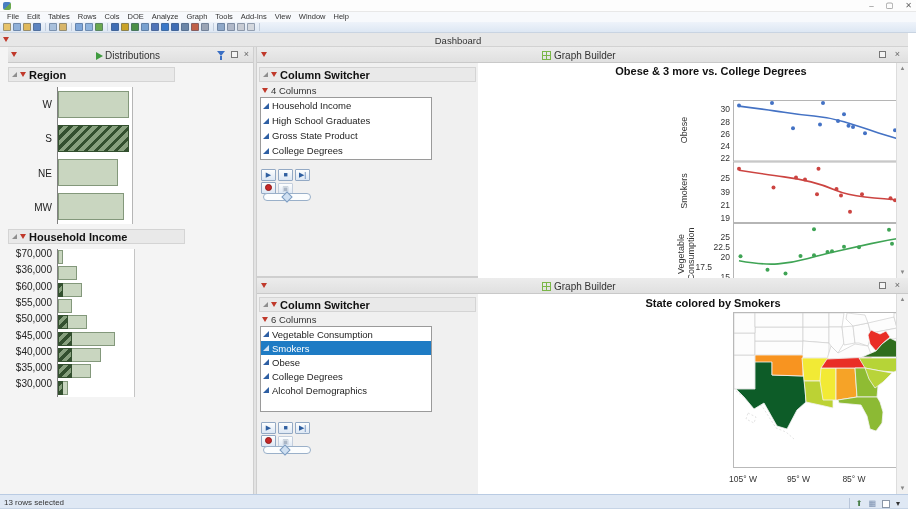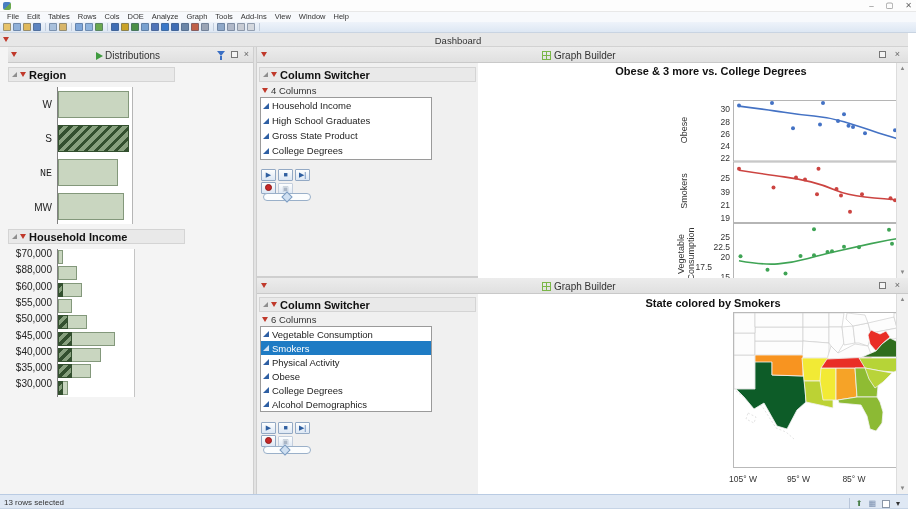--- a/index.html
+++ b/index.html
@@ -149,21 +149,21 @@
           <div class="hbar" style="left: 0px; top: 3.6px; height: 27px; width: 71.2593px;"></div>
           <div class="hbar" style="left: 0px; top: 37.8px; height: 27px; width: 71.2593px;"></div>
           <div class="hbar hatch" style="left: 0px; top: 37.8px; height: 27px; width: 71.2593px;"></div>
           <div class="hbar" style="left: 0px; top: 72px; height: 27px; width: 60.2963px;"></div>
           <div class="hbar" style="left: 0px; top: 106.2px; height: 27px; width: 65.7778px;"></div>
         </div>
     </div>
     <div class="abs" style="left:0;top:40px;width:55px;height:137px;">
         <div class="cat-label" style="right: 3px; width: 52px; top: 12.1px;">W</div>
         <div class="cat-label" style="right: 3px; width: 52px; top: 46.3px;">S</div>
-        <div class="cat-label" style="right: 3px; width: 52px; top: 80.5px; font-family: Liberation Mono, monospace;">NE</div>
+        <div class="cat-label" style="right: 3px; width: 52px; top: 80.5px;">NE</div>
         <div class="cat-label" style="right: 3px; width: 52px; top: 114.7px;">MW</div>
       </div>
 
     <div class="abs section-strip" style="left:8px;top:182px;width:177px;height:15px;">
       <span class="gray-tri"></span>
       <span class="red-tri"></span>
       <span class="section-title">Household Income</span>
     </div>
     <div class="abs" style="left:57px;top:202px;width:78px;height:148px;border-left:1px solid #808080;border-right:1px solid #c5c5c5;background:#fff;">
       <div class="abs" style="left:0;top:0;width:78px;height:148px;">
@@ -179,21 +179,21 @@
           <div class="hbar" style="left: 0px; top: 98.95px; height: 14px; width: 42.75px;"></div>
           <div class="hbar hatch" style="left: 0px; top: 98.95px; height: 14px; width: 14.25px;"></div>
           <div class="hbar" style="left: 0px; top: 115.25px; height: 14px; width: 33.25px;"></div>
           <div class="hbar hatch" style="left: 0px; top: 115.25px; height: 14px; width: 14.25px;"></div>
           <div class="hbar" style="left: 0px; top: 131.55px; height: 14px; width: 9.5px;"></div>
           <div class="hbar hatch" style="left: 0px; top: 131.55px; height: 14px; width: 4.75px;"></div>
         </div>
     </div>
     <div class="abs" style="left:0;top:202px;width:55px;height:150px;">
         <div class="cat-label" style="right: 3px; width: 52px; top: -1px;">$70,000</div>
-        <div class="cat-label" style="right: 3px; width: 52px; top: 15.3px;">$88,000</div>
+        <div class="cat-label" style="right: 3px; width: 52px; top: 15.3px;">$36,000</div>
         <div class="cat-label" style="right: 3px; width: 52px; top: 31.6px;">$60,000</div>
         <div class="cat-label" style="right: 3px; width: 52px; top: 47.9px;">$55,000</div>
         <div class="cat-label" style="right: 3px; width: 52px; top: 64.2px;">$50,000</div>
         <div class="cat-label" style="right: 3px; width: 52px; top: 80.5px;">$45,000</div>
         <div class="cat-label" style="right: 3px; width: 52px; top: 96.8px;">$40,000</div>
         <div class="cat-label" style="right: 3px; width: 52px; top: 113.1px;">$35,000</div>
         <div class="cat-label" style="right: 3px; width: 52px; top: 129.4px;">$30,000</div>
       </div>
   </div>
 
@@ -355,24 +355,20 @@
         <div class="col-row" style="height: 14px;">
           <span class="col-tri"></span>
           <span>Vegetable Consumption</span>
         </div>
         <div class="col-row selected" style="height: 14px;">
           <span class="col-tri"></span>
           <span>Smokers</span>
         </div>
         <div class="col-row" style="height: 14px;">
           <span class="col-tri"></span>
-          <span>Physical Activity</span>
-        </div>
-        <div class="col-row" style="height: 14px;">
-          <span class="col-tri"></span>
           <span>Obese</span>
         </div>
         <div class="col-row" style="height: 14px;">
           <span class="col-tri"></span>
           <span>College Degrees</span>
         </div>
         <div class="col-row" style="height: 14px;">
           <span class="col-tri"></span>
           <span>Alcohol Demographics</span>
         </div>

